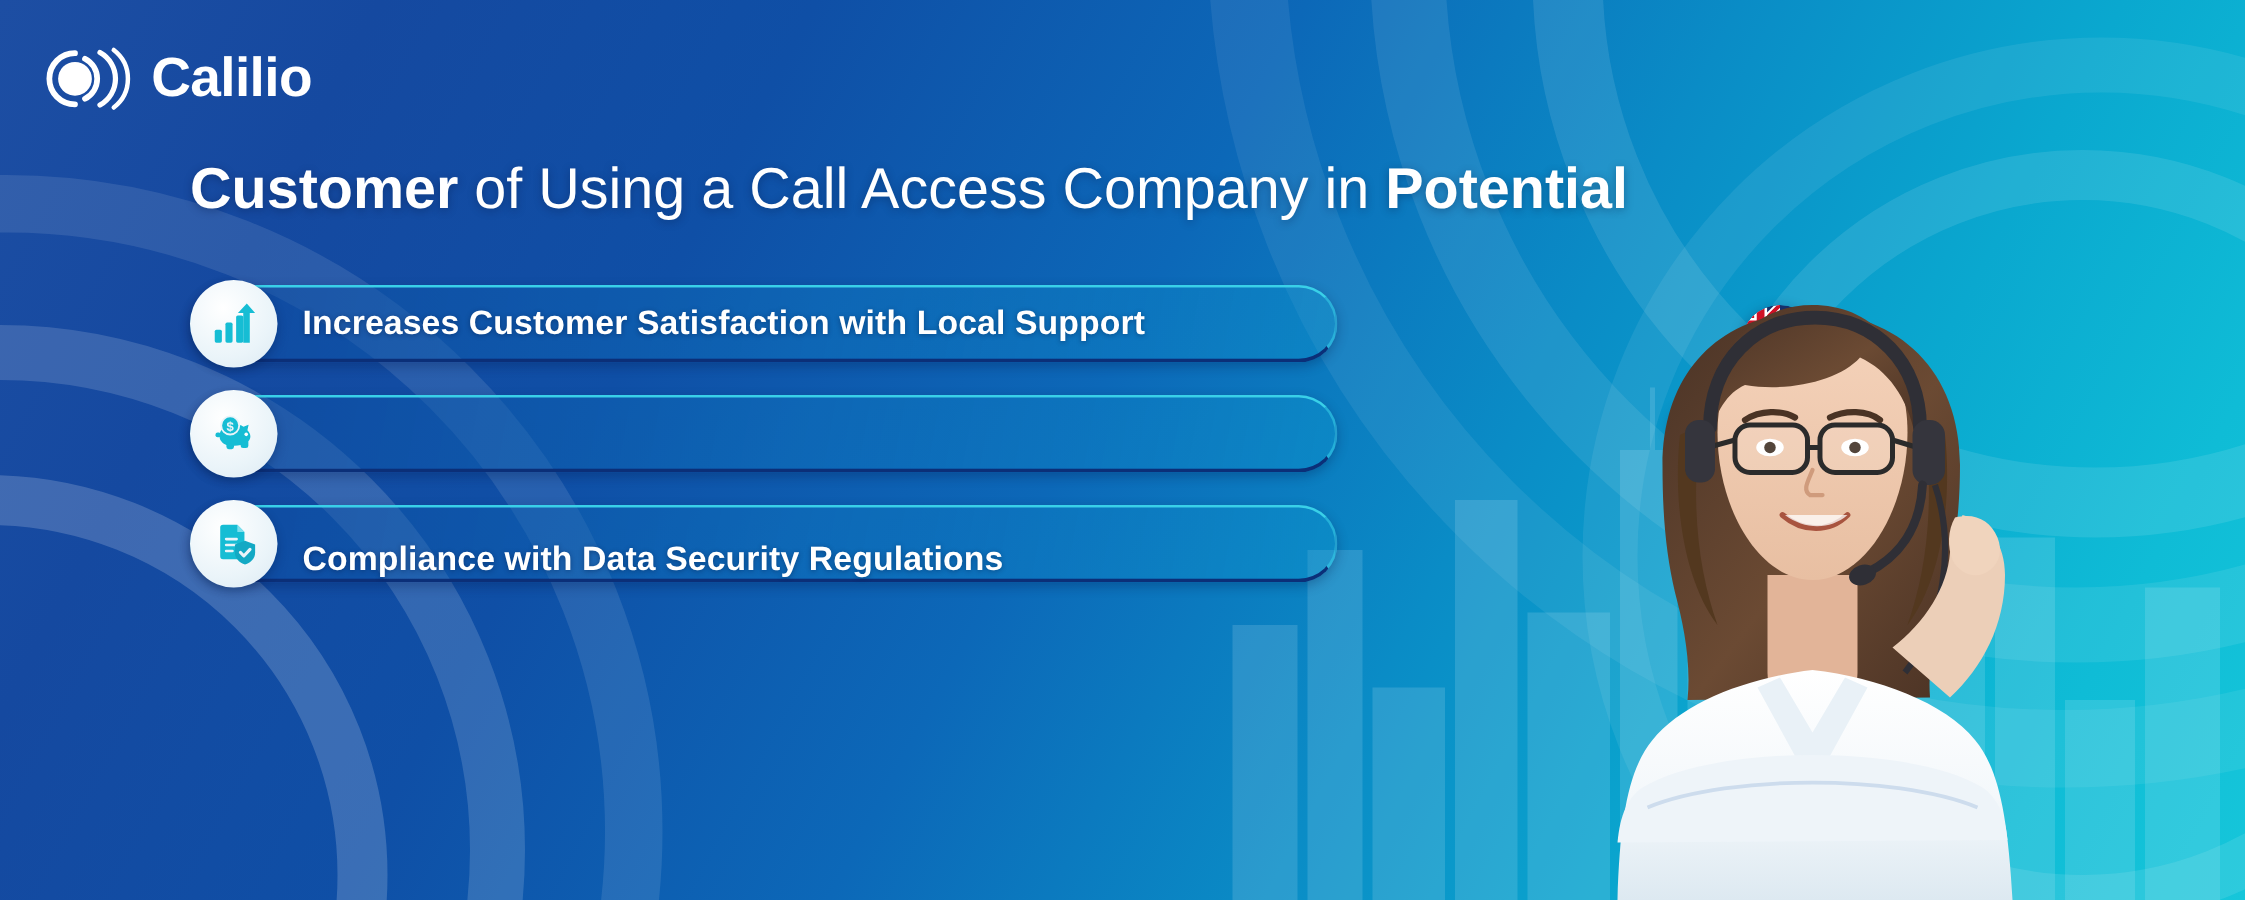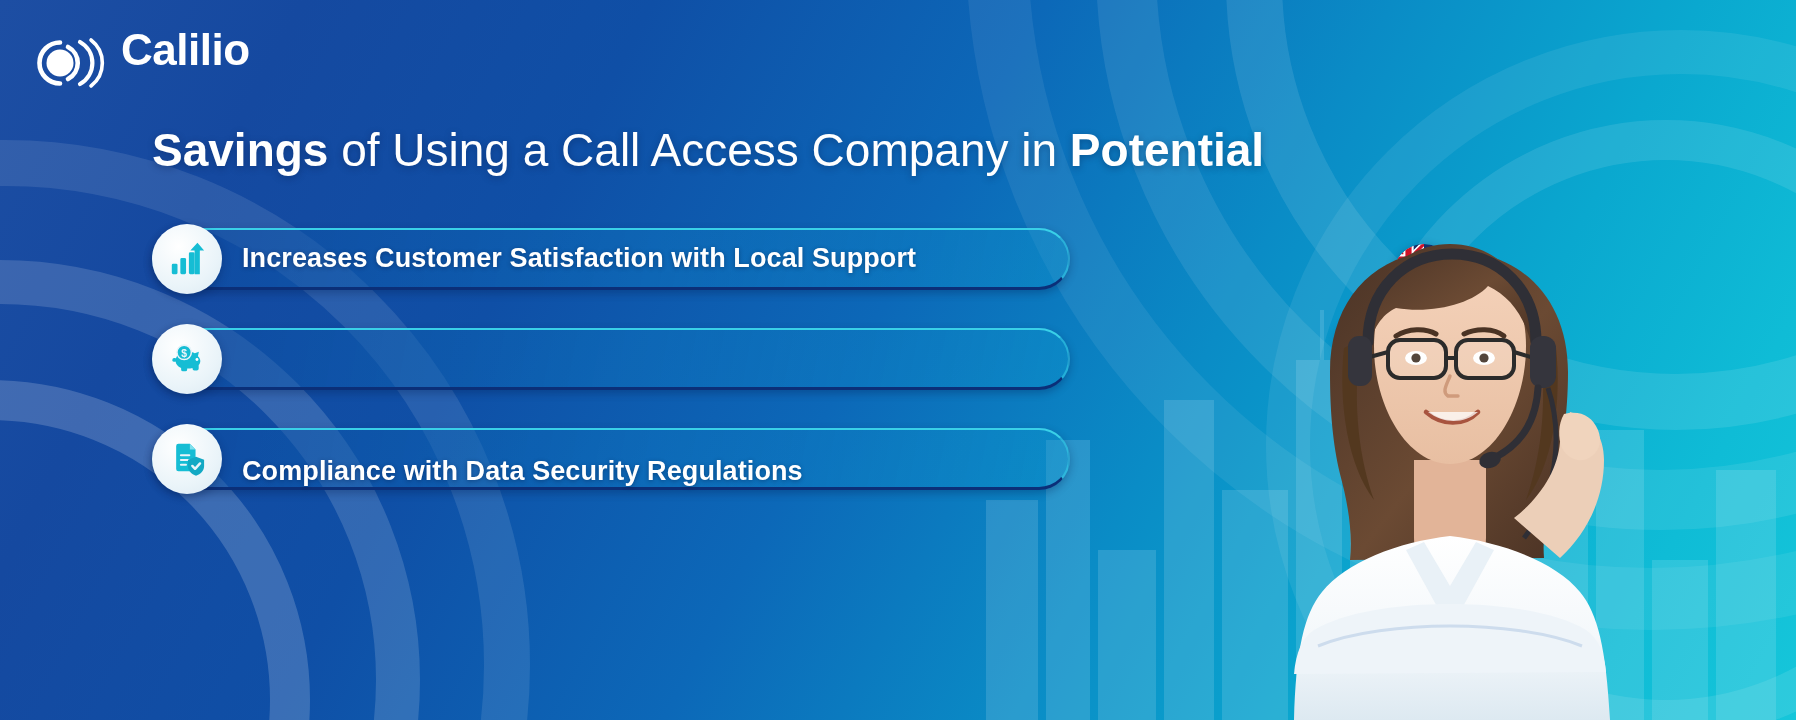--- a/index.html
+++ b/index.html
@@ -40,21 +40,21 @@
 
   .arc-rc-1 { top:120px; right:-180px; width:620px; height:620px; border-width:40px; border-color:rgba(255,255,255,0.10); }
   .arc-rc-2 { top:30px;  right:-300px; width:830px; height:830px; border-width:44px; border-color:rgba(255,255,255,0.075); }
 
   
   #skyline { position:absolute; right:0; bottom:0; width:820px; height:470px; opacity:0.16; }
 
   
   #logo {
     position:absolute; left:30px; top:28px;
-    display:flex; gap:13px;
+    display:flex; align-items:center; gap:13px;
   }
   #logo .mark { width:78px; height:70px; flex:0 0 auto; }
   #logo .word {
     color:#ffffff; font-size:44px; font-weight:700;
     letter-spacing:-0.5px; line-height:1;
   }
 
   
   #title {
     position:absolute; left:152px; top:124px;
@@ -68,21 +68,21 @@
   #title .b { font-weight:700; }
 
   
   #benefits {
     position:absolute; left:152px; top:228px;
     width:920px;
   }
   .pill {
     position:relative;
     height:62px;
-    margin-bottom:38px;
+    margin-bottom:26px;
     border-radius:34px;
     display:flex; align-items:center;
     background:linear-gradient(100deg, rgba(12,74,160,0.50) 0%, rgba(14,122,193,0.42) 55%, rgba(16,160,210,0.30) 100%);
     border-top:2.5px solid #39d0e8;
     border-right:2px solid rgba(57,208,232,0.55);
     border-left:2px solid rgba(57,208,232,0.30);
     border-bottom:3px solid #0b2f78;
     box-shadow:0 3px 9px rgba(3,24,70,0.30);
   }
   .pill.w1 { width:918px; }
@@ -162,21 +162,21 @@
     <svg class="mark" viewBox="0 0 78 70">
       <circle cx="30" cy="35" r="13.5" fill="#ffffff"></circle>
       <path d="M30 14.5 A20.5 20.5 0 1 0 30 55.5" fill="none" stroke="#ffffff" stroke-width="4.6" stroke-linecap="round"></path>
       <path d="M38 19 A18 18 0 0 1 38 51" fill="none" stroke="#ffffff" stroke-width="4.6" stroke-linecap="round"></path>
       <path d="M50 14 A24 24 0 0 1 50 56" fill="none" stroke="#ffffff" stroke-width="4.2" stroke-linecap="round"></path>
       <path d="M61 12 A29 29 0 0 1 61 58" fill="none" stroke="#ffffff" stroke-width="3.6" stroke-linecap="round"></path>
     </svg>
     <div class="word">Calilio</div>
   </div>
 
-  <div id="title"><span class="b">Savings</span><span> of Using a Call Access Company in </span><span class="b">Potential</span></div>
+  <div id="title"><span class="b">Customer</span><span> of Using a Call Access Company in </span><span class="b">Potential</span></div>
 
   <div id="benefits">
 
     <div class="pill w1">
       <span class="badge">
         <svg viewBox="0 0 40 40">
           <rect x="4" y="25" width="6" height="11" rx="1.4" fill="#16bdd4"></rect>
           <rect x="13" y="19" width="6" height="17" rx="1.4" fill="#16bdd4"></rect>
           <rect x="22" y="13" width="6" height="23" rx="1.4" fill="#16bdd4"></rect>
           <path d="M31 36 L31 11 L26.5 11 L34 3 L41 11 L36.5 11 L36.5 36 Z" fill="#16bdd4" transform="translate(-3,0)"></path>

